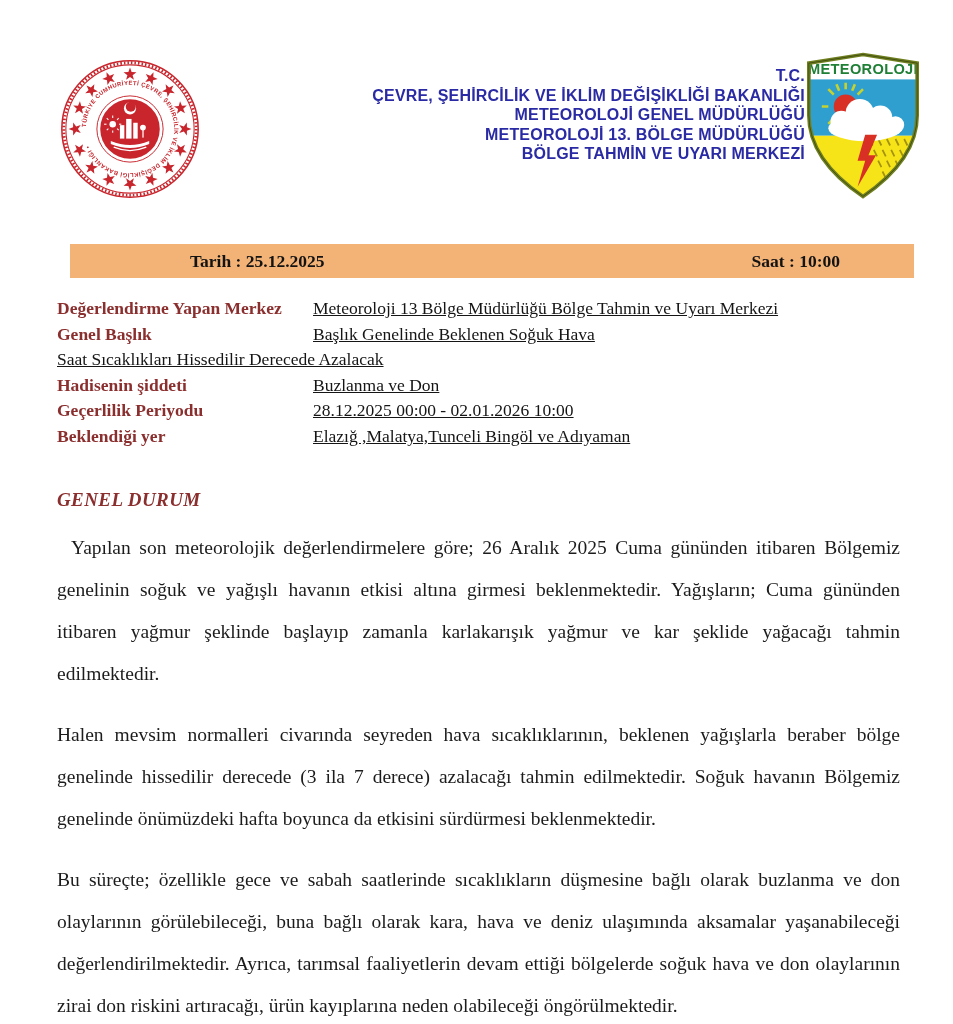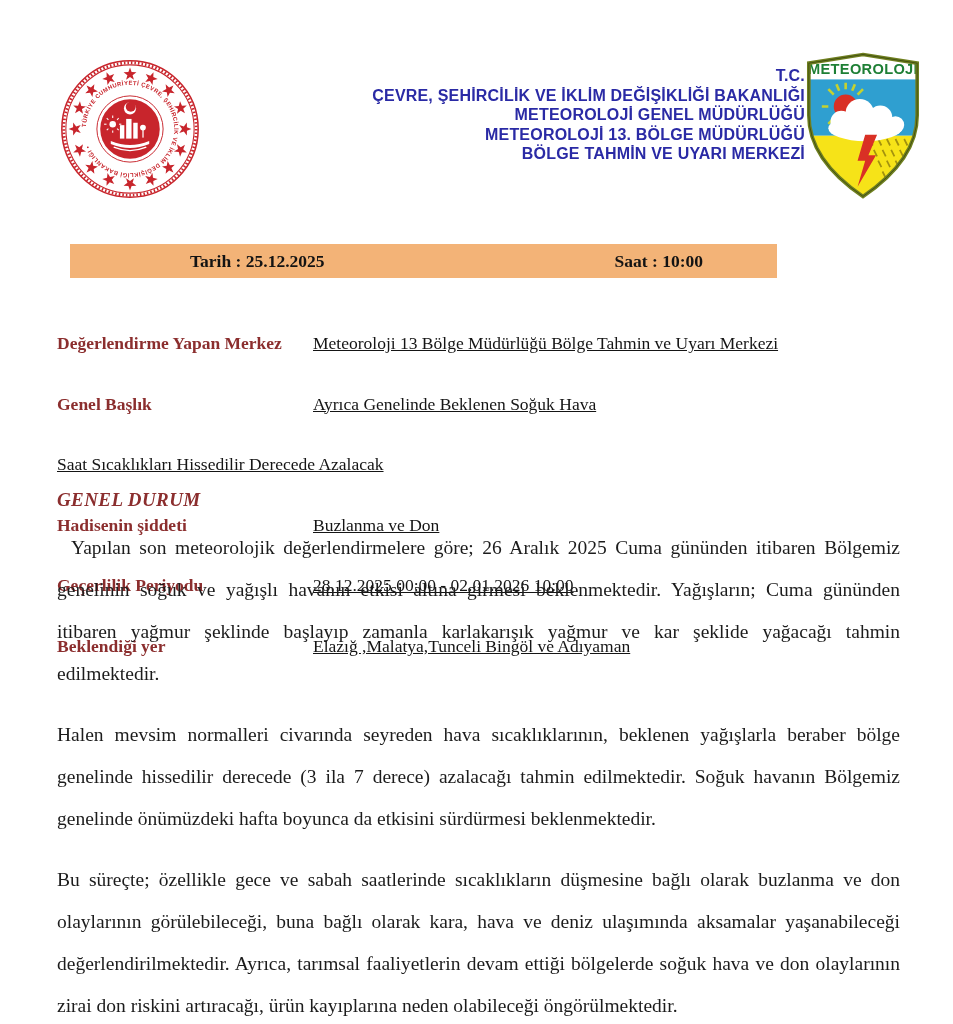--- a/index.html
+++ b/index.html
@@ -13,29 +13,29 @@
   .shield{ position:absolute; left:798px; top:50px;  width:130px; height:152px; }
   .head-center {
     position:absolute; left:205px; top:66px; width:600px;
     text-align:right; color:#2a2aa5;
     font-family:"Liberation Sans", sans-serif; font-weight:bold;
     font-size:16px; line-height:19.6px; letter-spacing:0.2px;
   }
 
   
   .datebar {
-    position:absolute; left:70px; top:244px; width:707px; height:34px;
+    position:absolute; left:70px; top:244px; width:844px; height:34px;
     background:#f3b377; color:#131313; font-weight:bold; font-size:17.5px;
   }
   .datebar .tarih { position:absolute; left:120px; top:50%; transform:translateY(-50%); }
   .datebar .saat  { position:absolute; right:74px; top:50%; transform:translateY(-50%); }
 
   
   .info { position:absolute; left:57px; top:296px; width:845px; font-size:17.5px; }
-  .info-row   { display:flex; align-items:flex-start; line-height:25.6px;margin-top:35px; }
+  .info-row   { display:flex; align-items:flex-start; line-height:25.6px; }
   .info-label { flex:0 0 256px; font-weight:bold; color:#8b2e2e; }
   .info-value { color:#151515;text-decoration:underline; }
 
   
   .section-title {
     position:absolute; left:57px; top:489px;
     font-weight:bold; font-size:19px; color:#8b2e2e; letter-spacing:0.4px;font-style:italic;
   }
   .bodytext {
     position:absolute; left:57px; top:527px; width:843px;
@@ -168,21 +168,21 @@
     <span class="saat">Saat : 10:00</span>
   </div>
 
   <div class="info">
     <div class="info-row">
       <span class="info-label">Değerlendirme Yapan Merkez</span>
       <span class="info-value">Meteoroloji 13 Bölge Müdürlüğü Bölge Tahmin ve Uyarı Merkezi</span>
     </div>
     <div class="info-row">
       <span class="info-label">Genel Başlık</span>
-      <span class="info-value">Ayrıca Genelinde Beklenen Soğuk Hava</span>
+      <span class="info-value">Başlık Genelinde Beklenen Soğuk Hava</span>
     </div>
     <div class="info-row">
       <span class="info-value">Saat Sıcaklıkları Hissedilir Derecede Azalacak</span>
     </div>
     <div class="info-row">
       <span class="info-label">Hadisenin şiddeti</span>
       <span class="info-value">Buzlanma ve Don</span>
     </div>
     <div class="info-row">
       <span class="info-label">Geçerlilik Periyodu</span>

